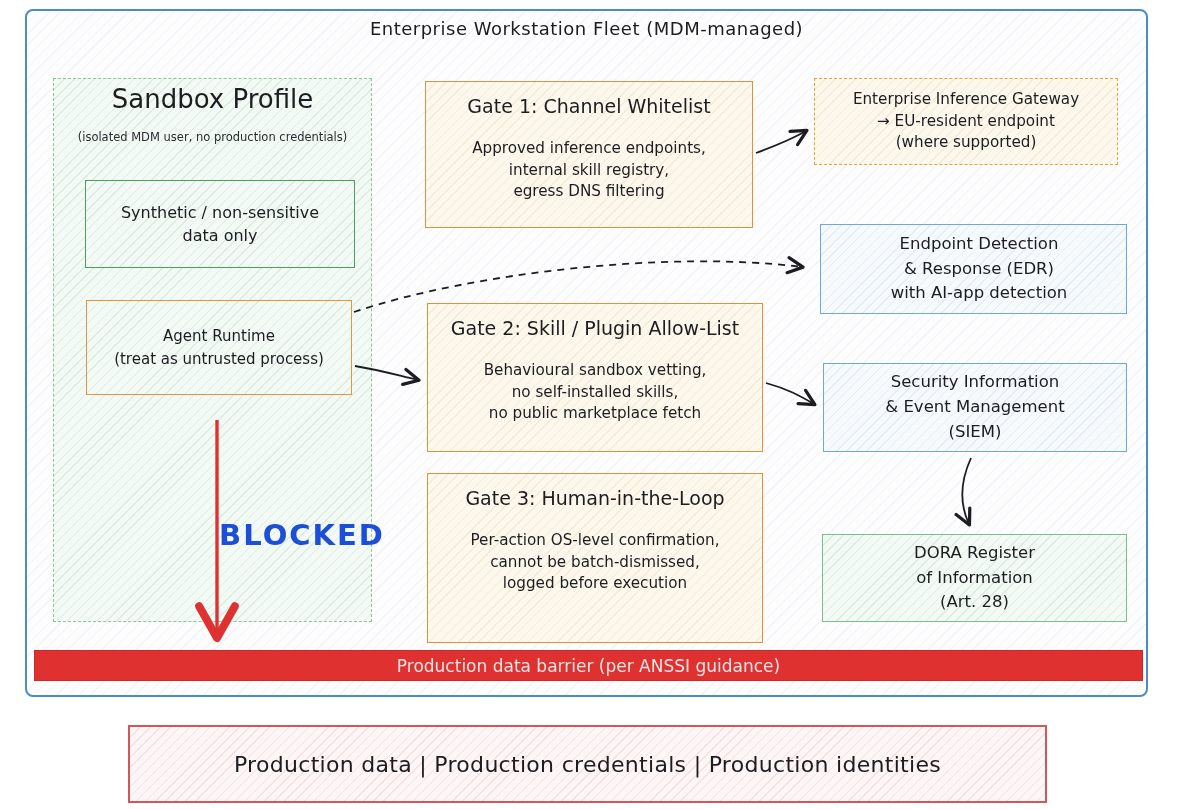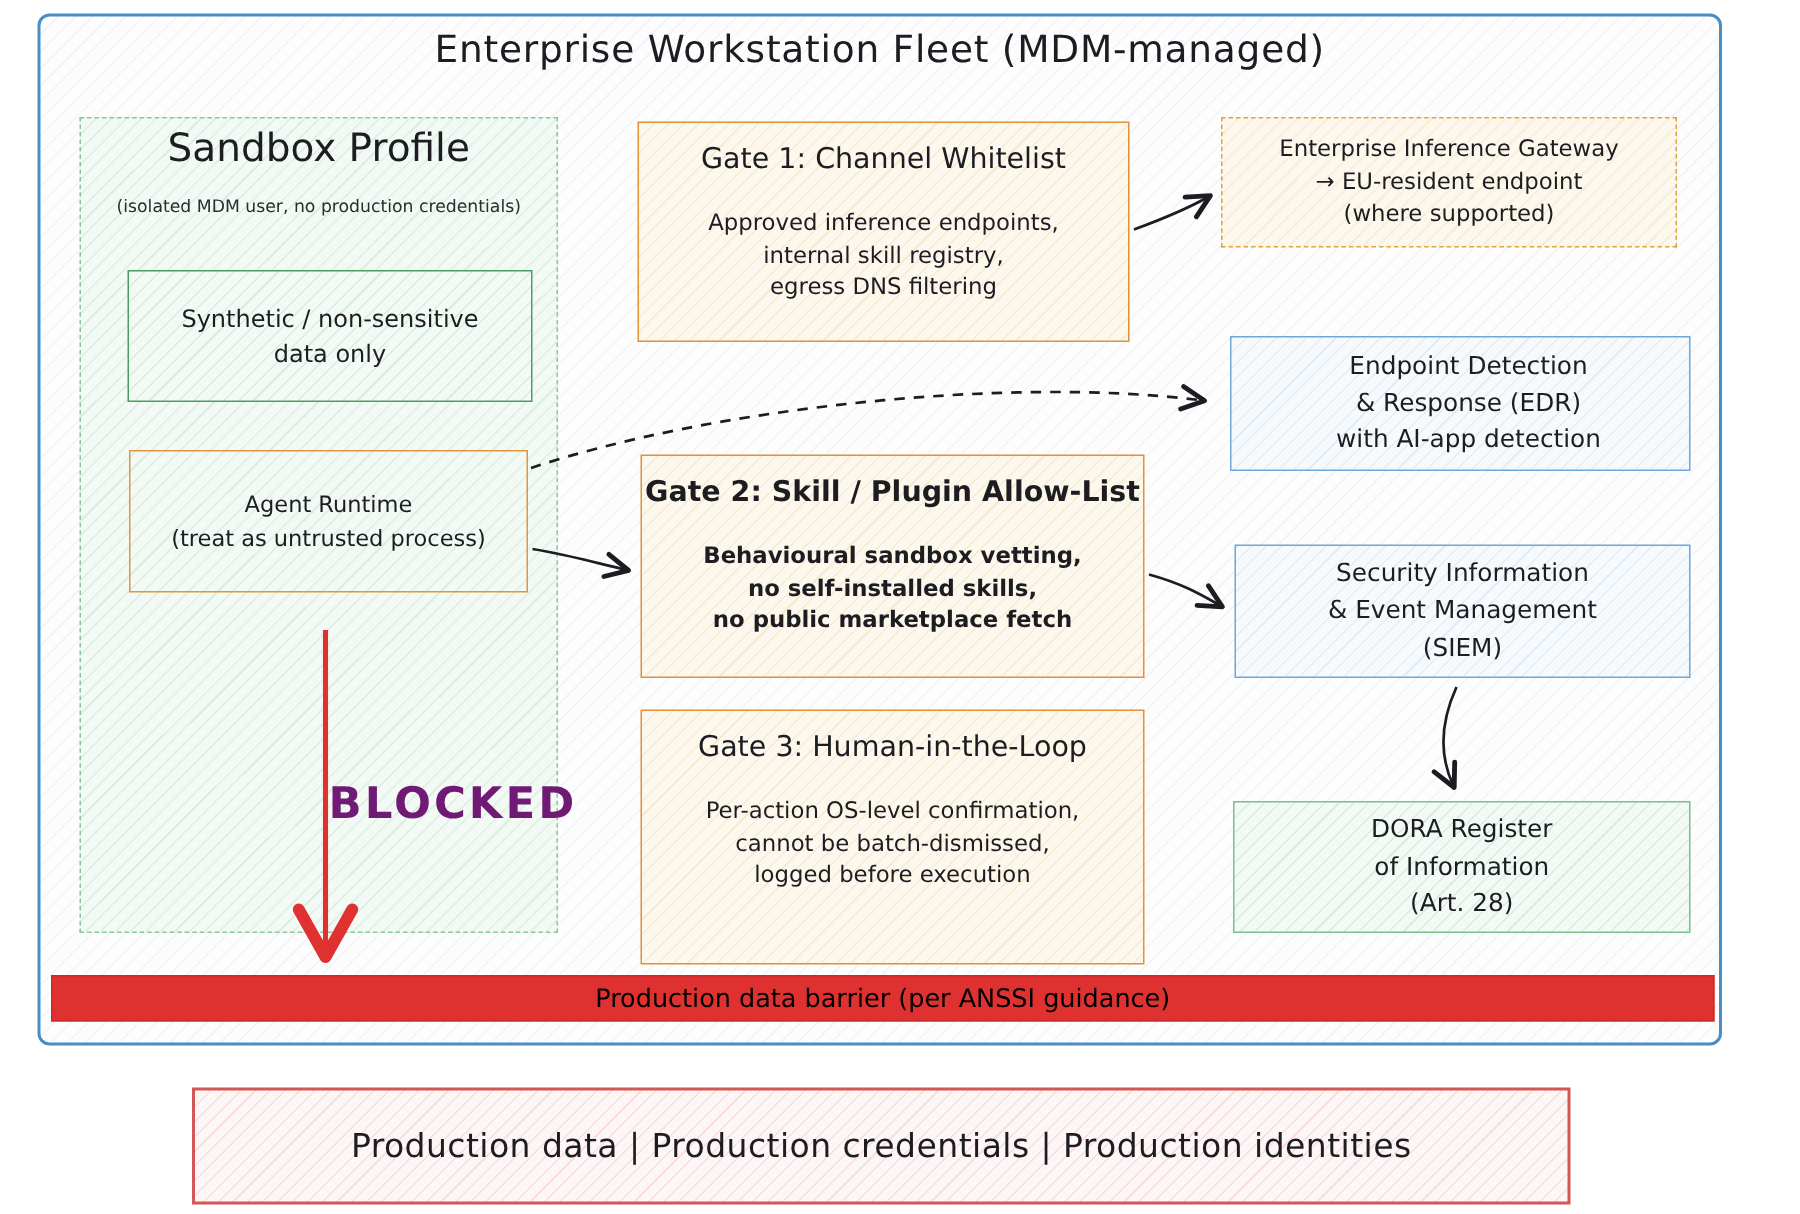--- a/index.html
+++ b/index.html
@@ -11,42 +11,42 @@
   .center-flex{display:flex;align-items:center;justify-content:center;text-align:center;}
   .pre{white-space:pre-line;}
   
   .hatch-frame{background:repeating-linear-gradient(135deg,rgba(120,162,206,0.09) 0 1px,transparent 1px 8px),#fdfdfe;}
   .hatch-green{background:repeating-linear-gradient(135deg,rgba(64,158,89,0.14) 0 1px,transparent 1px 7px),#f3faf5;}
   .hatch-cream{background:repeating-linear-gradient(135deg,rgba(222,168,76,0.17) 0 1px,transparent 1px 7px),#fcf8ee;}
   .hatch-blue{background:repeating-linear-gradient(135deg,rgba(96,150,205,0.13) 0 1px,transparent 1px 7px),#f7fafd;}
   .hatch-pink{background:repeating-linear-gradient(135deg,rgba(224,90,90,0.15) 0 1px,transparent 1px 7px),#fdf6f6;}
   
   .frame{left:25px;top:9px;width:1123px;height:688px;border:2.4px solid #4a8dc4;border-radius:8px;}
-  .diagram-title{left:25px;top:18px;width:1123px;font-size:25px;letter-spacing:.5px;}
+  .diagram-title{left:25px;top:18px;width:1123px;font-size:18px;letter-spacing:.5px;}
   
   .sandbox{left:53px;top:78px;width:319px;height:544px;border:1.8px dashed #8cc49c;}
   .sandbox-title{left:53px;top:84px;width:319px;font-size:26px;}
   .sandbox-subtitle{left:47px;top:130px;width:331px;font-size:11.5px;color:#2b2b30;}
   .synthetic{left:85px;top:180px;width:270px;height:88px;border:1.6px solid #4b9e5f;font-size:16px;line-height:1.45;}
   .runtime{left:86px;top:300px;width:266px;height:95px;border:1.6px solid #e0953f;font-size:15px;line-height:1.5;}
-  .blocked{left:222px;top:518px;width:160px;font-size:29px;font-weight:bold;color:#701a75;letter-spacing:2px;}
+  .blocked{left:222px;top:518px;width:160px;font-size:29px;font-weight:bold;color:#1d4ed8;letter-spacing:2px;}
   
   .gate{border:1.7px solid #e0913c;display:flex;flex-direction:column;align-items:center;padding-top:13px;}
   .gate1{left:425px;top:81px;width:328px;height:147px;}
-  .gate2{left:427px;top:303px;width:336px;height:149px;font-weight:bold;}
+  .gate2{left:427px;top:303px;width:336px;height:149px;}
   .gate3{left:427px;top:473px;width:336px;height:170px;}
   .gate-title{font-size:19px;text-align:center;}
   .gate-body{margin-top:21px;font-size:15.2px;line-height:1.42;text-align:center;}
   
   .gateway{left:814px;top:78px;width:304px;height:87px;border:1.8px dashed #e2a33f;font-size:15.2px;line-height:1.42;}
   .edr{left:820px;top:224px;width:307px;height:90px;border:1.7px solid #6fa8d8;font-size:16.5px;line-height:1.5;padding-left:11px;}
   .siem{left:823px;top:363px;width:304px;height:89px;border:1.7px solid #6fa8d8;font-size:16.5px;line-height:1.5;}
   .dora{left:822px;top:534px;width:305px;height:88px;border:1.7px solid #79c08b;font-size:16.5px;line-height:1.5;}
   
-  .barrier{left:34px;top:650px;width:1109px;height:31px;background:#e03131;border:1px solid #c92a2a;color:#000000;font-size:17px;}
+  .barrier{left:34px;top:650px;width:1109px;height:31px;background:#e03131;border:1px solid #c92a2a;color:#e5e5e5;font-size:17px;}
   .prodzone{left:128px;top:725px;width:919px;height:78px;border:2px solid #d45757;font-size:22px;letter-spacing:.3px;}
   
   .arrows{position:absolute;left:0;top:0;width:1200px;height:809px;pointer-events:none;z-index:5;}
 </style>
 </head>
 <body>
 
 <div class="canvas">
 
   <div class="abs frame hatch-frame"></div>

